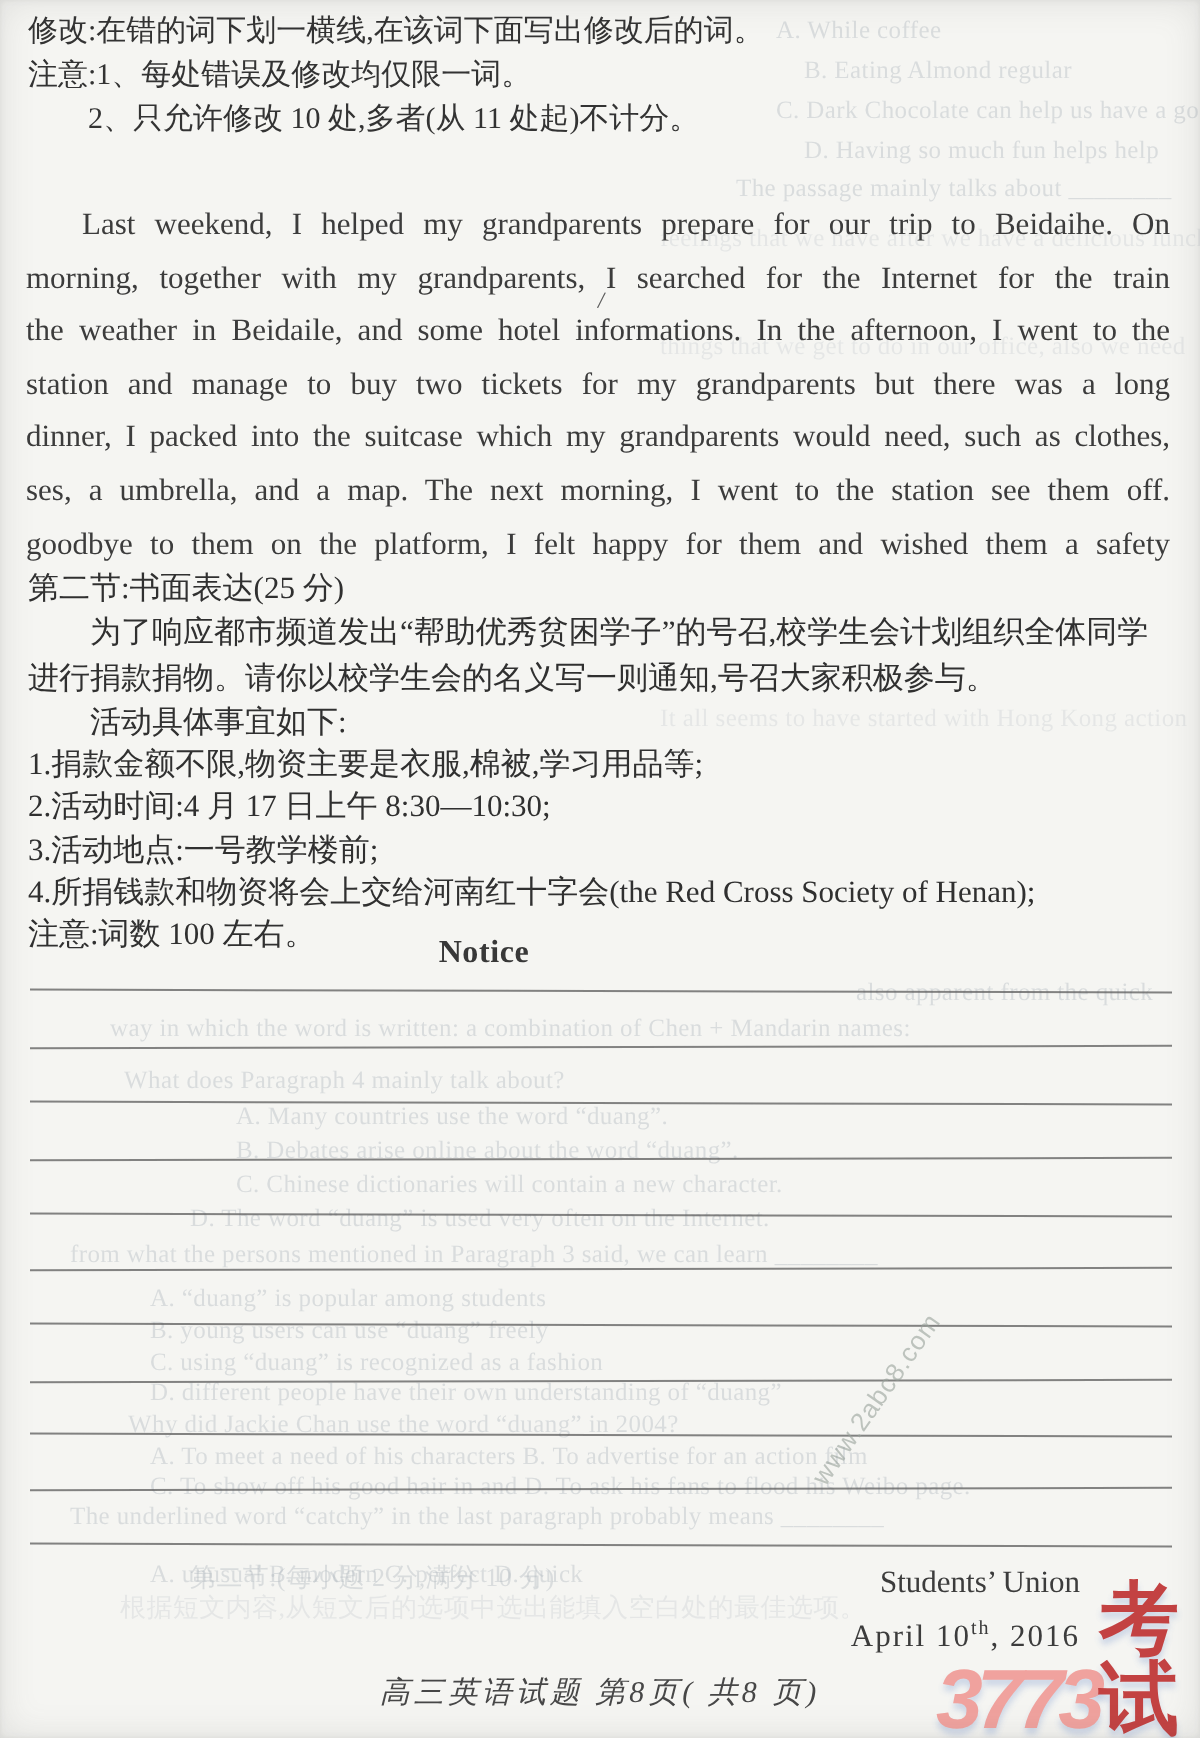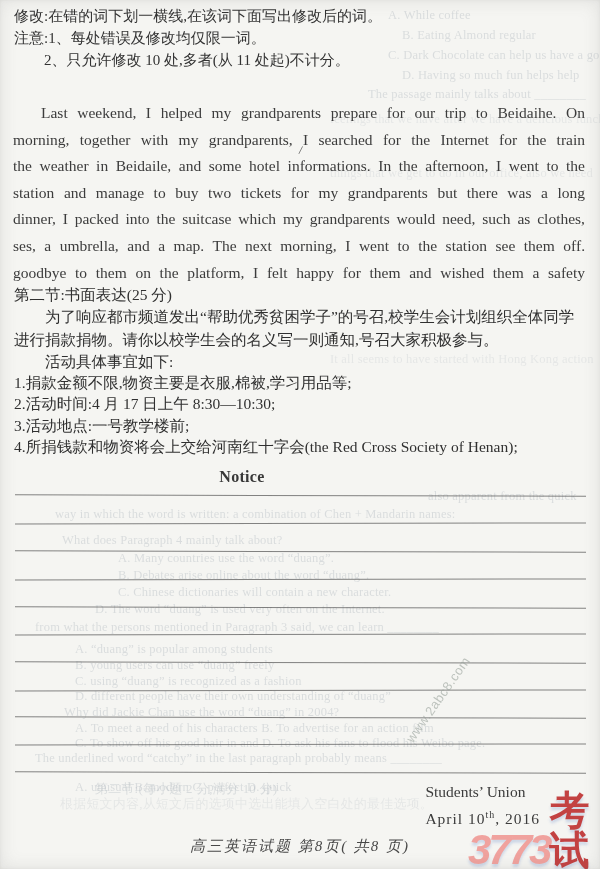--- a/index.html
+++ b/index.html
@@ -62,21 +62,21 @@
   .answer-line{position:absolute;left:15px;right:14px;height:1.3px;background:#616161;opacity:.78;}
   .answer-line:nth-child(odd){transform:rotate(.14deg);}
   .answer-line:nth-child(even){transform:rotate(-.12deg);}
   .answer-line:nth-child(1){top:495px;} .answer-line:nth-child(2){top:523px;}
   .answer-line:nth-child(3){top:551px;} .answer-line:nth-child(4){top:579px;}
   .answer-line:nth-child(5){top:607px;} .answer-line:nth-child(6){top:634px;}
   .answer-line:nth-child(7){top:662px;} .answer-line:nth-child(8){top:690px;}
   .answer-line:nth-child(9){top:717px;} .answer-line:nth-child(10){top:744px;}
   .answer-line:nth-child(11){top:772px;}
 
-  .signature{position:absolute;right:60px;top:783px;text-align:left;
+  .signature{position:absolute;right:60px;top:783px;text-align:right;
     font-size:15.5px;color:#3c3c3c;font-family:Liberation Serif, serif;}
   .signature .sig-date{margin-top:8px;letter-spacing:1px;}
   .signature sup{font-size:10px;}
 
   .footer{position:absolute;left:0;top:837px;width:600px;text-align:center;
     font-style:italic;font-size:15px;letter-spacing:2px;color:#474747;}
 
   
   .wm-3773{position:absolute;left:424px;top:790px;z-index:3;line-height:1;
     font-family:"Liberation Sans","DejaVu Sans",sans-serif;}
@@ -150,20 +150,21 @@
     <div class="section2">
       <div class="s2line s2-heading">第二节:书面表达(25 分)</div>
       <div class="s2line s2-intro1">为了响应都市频道发出“帮助优秀贫困学子”的号召,校学生会计划组织全体同学</div>
       <div class="s2line">进行捐款捐物。请你以校学生会的名义写一则通知,号召大家积极参与。</div>
       <div class="s2line s2-details">活动具体事宜如下:</div>
       <div class="s2-items">
         <div>1.捐款金额不限,物资主要是衣服,棉被,学习用品等;</div>
         <div>2.活动时间:4 月 17 日上午 8:30—10:30;</div>
         <div>3.活动地点:一号教学楼前;</div>
         <div>4.所捐钱款和物资将会上交给河南红十字会(the Red Cross Society of Henan);</div>
+        <div>注意:词数 100 左右。</div>
       </div>
     </div>
 
     <div class="notice-title">Notice</div>
 
     <div class="answer-sheet" id="answer-sheet">
         <div class="answer-line"></div>
         <div class="answer-line"></div>
         <div class="answer-line"></div>
         <div class="answer-line"></div>

